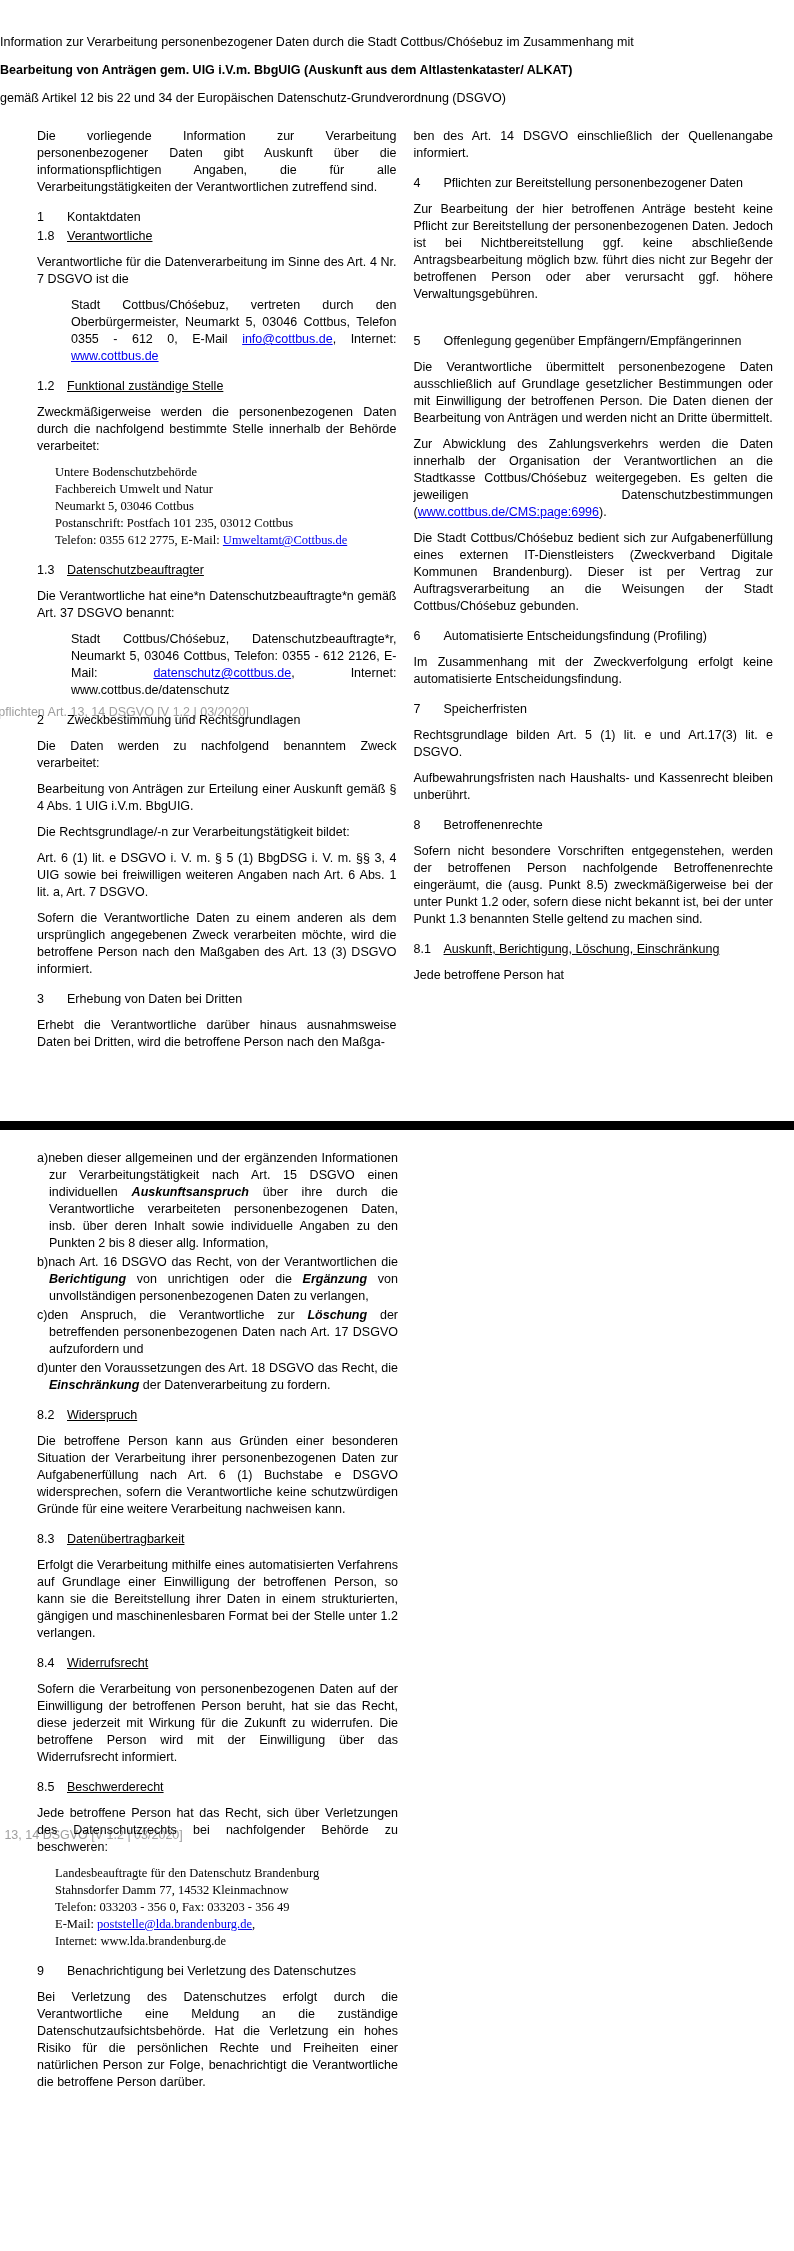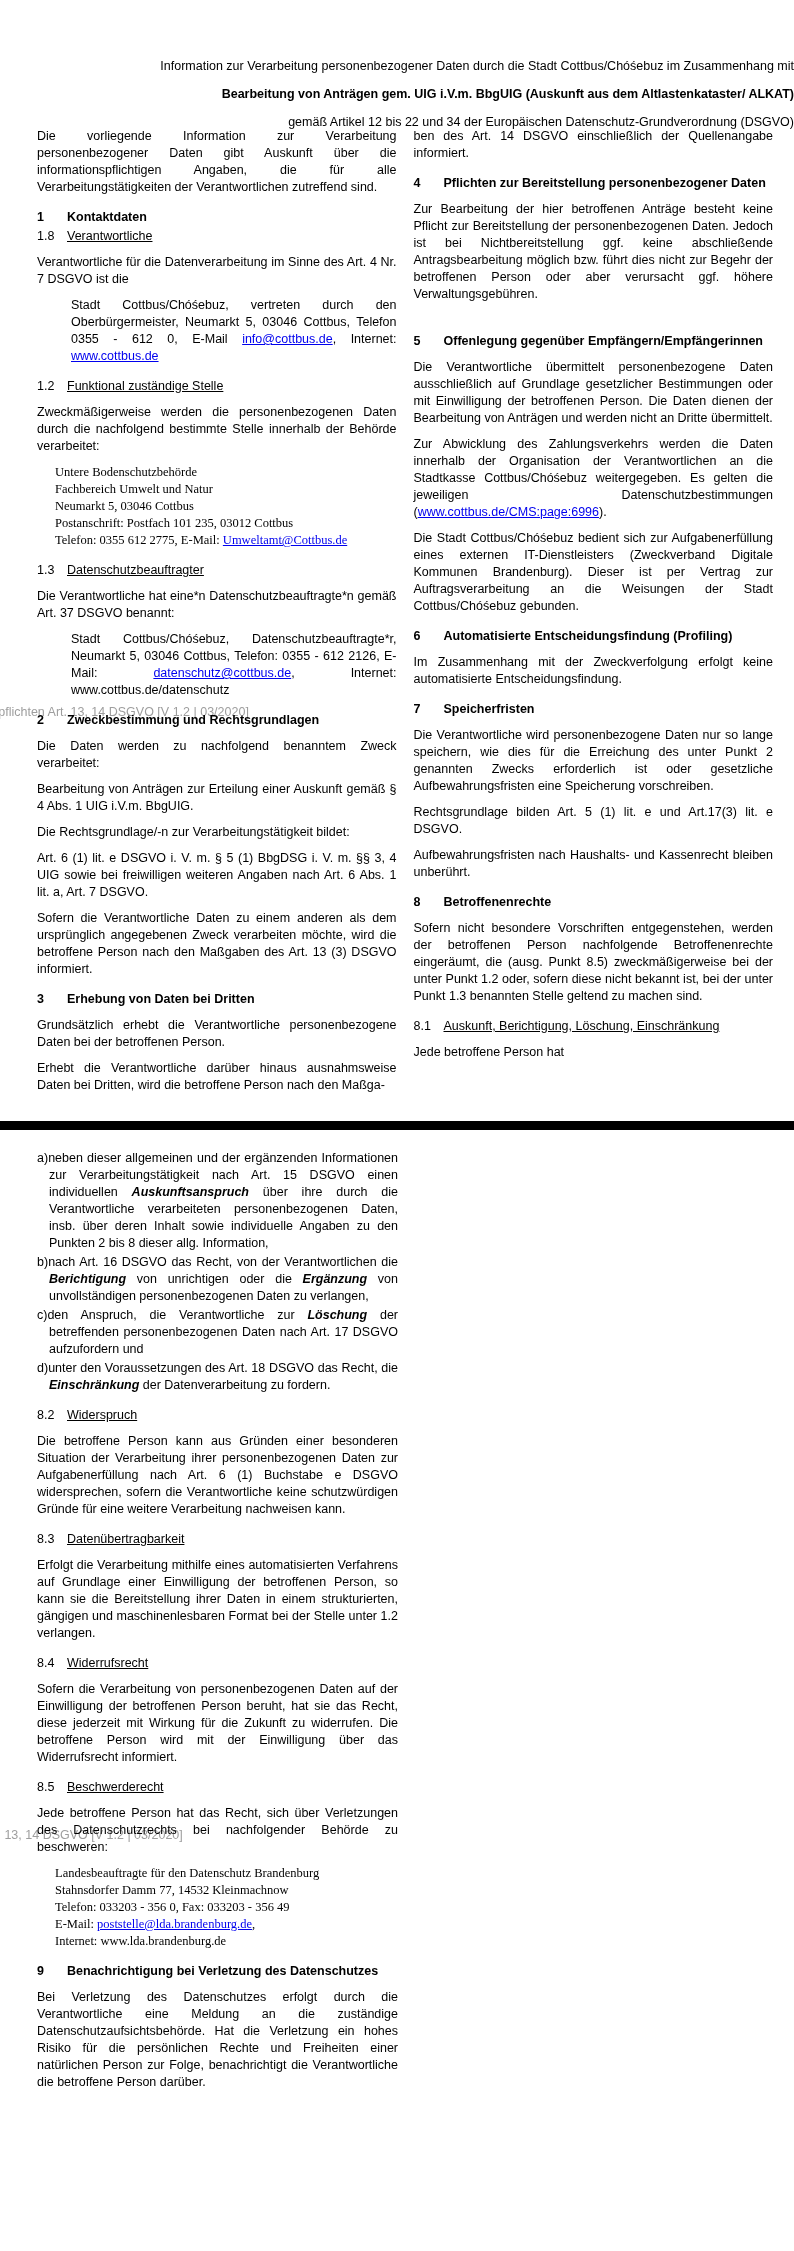--- a/index.html
+++ b/index.html
@@ -3,32 +3,32 @@
 <meta charset="utf-8">
 <style>
   html,body{margin:0;padding:0;}
   body{
     width:794px;height:2251px;position:relative;overflow:hidden;
     background:#ffffff;color:#000;
     font-family:"Liberation Sans",sans-serif;
     font-size:12.5px;line-height:17px;
   }
   
-  .hdr{position:absolute;top:34px;left:0;width:794px;text-align:right;z-index:2;margin-top:24px;}
+  .hdr{position:absolute;top:34px;left:0;width:794px;text-align:left;z-index:2;}
   .hdr div{margin-bottom:11px;}
   .hdr .b{font-weight:bold;}
   
   .cols{position:absolute;top:128px;left:37px;width:736px;display:flex;gap:17px;z-index:1;}
   .col{flex:1;min-width:0;}
   
   .p2col{position:absolute;top:1150px;left:37px;width:361px;z-index:1;}
   
   p{margin:0 0 9px;text-align:justify;}
   p.sec{margin:13px 0 9px;text-align:left;}
-  p.sec.b{font-weight:bold;}
+  p.sec.b{font-weight:normal;}
   .sec .num{display:inline-block;width:30px;}
   .sec.u .ttl{text-decoration:underline;}
   p.sec.b + p.sec.u{margin-top:-7px;}
   .mt-lg{margin-top:30px !important;}
   .addr{margin-left:34px;}
   .lines{margin:8px 0 9px 18px;text-align:left;font-family:Liberation Serif, serif;}
   .lines div{text-align:left;}
   a{color:#0000EE;text-decoration:underline;cursor:pointer;}
   .bi{font-weight:bold;font-style:italic;}
   .li{padding-left:12px;text-indent:-12px;margin:0 0 2px;}
@@ -85,21 +85,20 @@
     <p class="sec b"><span class="num">2</span><span class="ttl">Zweckbestimmung und Rechtsgrundlagen</span></p>
 
     <p>Die Daten werden zu nachfolgend benanntem Zweck verarbeitet:</p>
     <p>Bearbeitung von Anträgen zur Erteilung einer Auskunft gemäß § 4 Abs. 1 UIG i.V.m. BbgUIG.</p>
     <p>Die Rechtsgrundlage/-n zur Verarbeitungstätigkeit bildet:</p>
     <p>Art. 6 (1) lit. e DSGVO i. V. m. § 5 (1) BbgDSG i. V. m. §§ 3, 4 UIG sowie bei freiwilligen weiteren Angaben nach Art. 6 Abs. 1 lit. a, Art. 7 DSGVO.</p>
     <p>Sofern die Verantwortliche Daten zu einem anderen als dem ursprünglich angegebenen Zweck verarbeiten möchte, wird die betroffene Person nach den Maßgaben des Art. 13 (3) DSGVO informiert.</p>
 
     <p class="sec b"><span class="num">3</span><span class="ttl">Erhebung von Daten bei Dritten</span></p>
 
-    <p>Grundsätzlich erhebt die Verantwortliche personenbezogene Daten bei der betroffenen Person.</p>
     <p>Erhebt die Verantwortliche darüber hinaus ausnahmsweise Daten bei Dritten, wird die betroffene Person nach den Maßga-</p>
   </div>
 
   <div class="col">
     <p>ben des Art. 14 DSGVO einschließlich der Quellenangabe informiert.</p>
 
     <p class="sec b"><span class="num">4</span><span class="ttl">Pflichten zur Bereitstellung personenbezogener Daten</span></p>
 
     <p>Zur Bearbeitung der hier betroffenen Anträge besteht keine Pflicht zur Bereitstellung der personenbezogenen Daten. Jedoch ist bei Nichtbereitstellung ggf. keine abschließende Antragsbearbeitung möglich bzw. führt dies nicht zur Begehr der betroffenen Person oder aber verursacht ggf. höhere Verwaltungsgebühren.</p>
 
@@ -110,21 +109,20 @@
     <p><span>Zur Abwicklung des Zahlungsverkehrs werden die Daten innerhalb der Organisation der Verantwortlichen an die Stadtkasse Cottbus/Chóśebuz weitergegeben. Es gelten die jeweiligen Datenschutzbestimmungen (</span><a href="#">www.cottbus.de/CMS:page:6996</a><span>).</span></p>
 
     <p>Die Stadt Cottbus/Chóśebuz bedient sich zur Aufgabenerfüllung eines externen IT-Dienstleisters (Zweckverband Digitale Kommunen Brandenburg). Dieser ist per Vertrag zur Auftragsverarbeitung an die Weisungen der Stadt Cottbus/Chóśebuz gebunden.</p>
 
     <p class="sec b"><span class="num">6</span><span class="ttl">Automatisierte Entscheidungsfindung (Profiling)</span></p>
 
     <p>Im Zusammenhang mit der Zweckverfolgung erfolgt keine automatisierte Entscheidungsfindung.</p>
 
     <p class="sec b"><span class="num">7</span><span class="ttl">Speicherfristen</span></p>
 
-    <p>Die Verantwortliche wird personenbezogene Daten nur so lange speichern, wie dies für die Erreichung des unter Punkt 2 genannten Zwecks erforderlich ist oder gesetzliche Aufbewahrungsfristen eine Speicherung vorschreiben.</p>
     <p>Rechtsgrundlage bilden Art. 5 (1) lit. e und Art.17(3) lit. e DSGVO.</p>
     <p>Aufbewahrungsfristen nach Haushalts- und Kassenrecht bleiben unberührt.</p>
 
     <p class="sec b"><span class="num">8</span><span class="ttl">Betroffenenrechte</span></p>
 
     <p>Sofern nicht besondere Vorschriften entgegenstehen, werden der betroffenen Person nachfolgende Betroffenenrechte eingeräumt, die (ausg. Punkt 8.5) zweckmäßigerweise bei der unter Punkt 1.2 oder, sofern diese nicht bekannt ist, bei der unter Punkt 1.3 benannten Stelle geltend zu machen sind.</p>
 
     <p class="sec u"><span class="num">8.1</span><span class="ttl">Auskunft, Berichtigung, Löschung, Einschränkung</span></p>
 
     <p>Jede betroffene Person hat</p>

